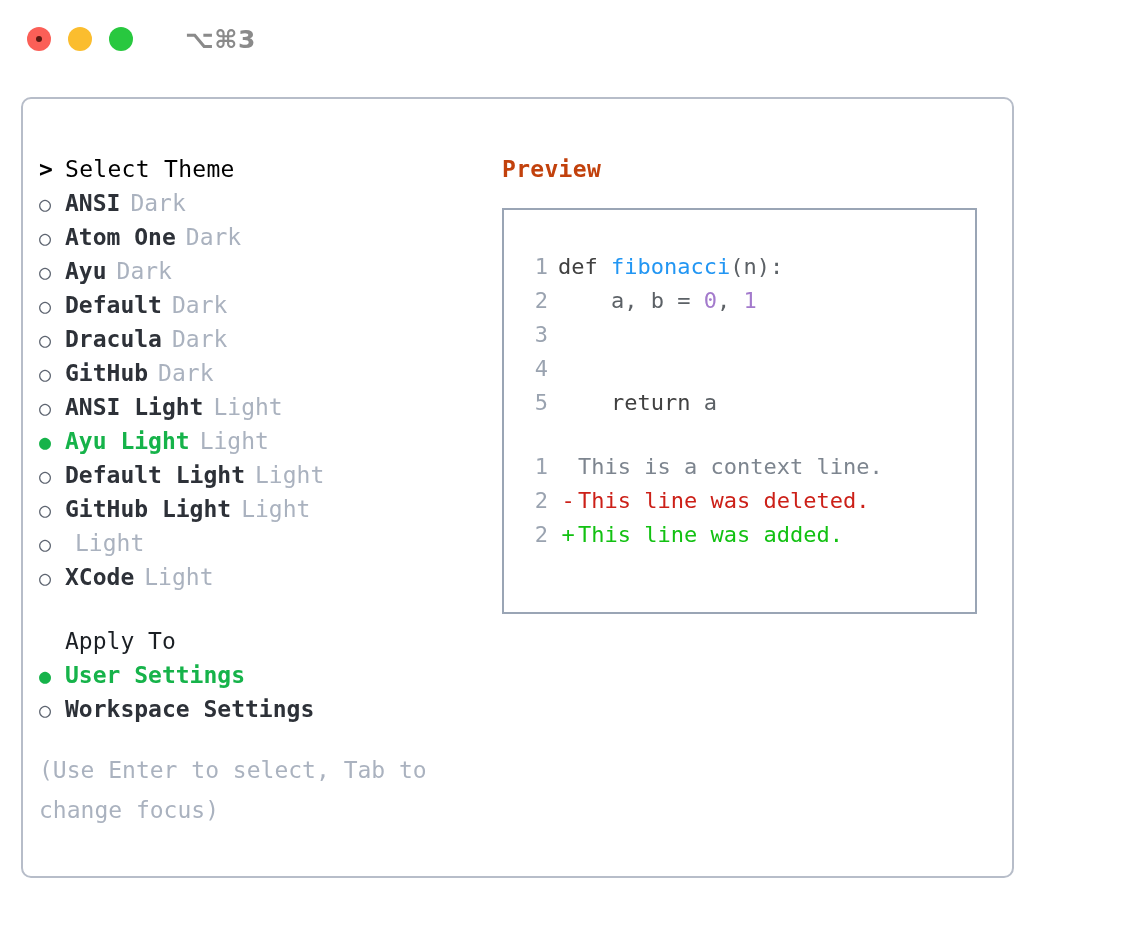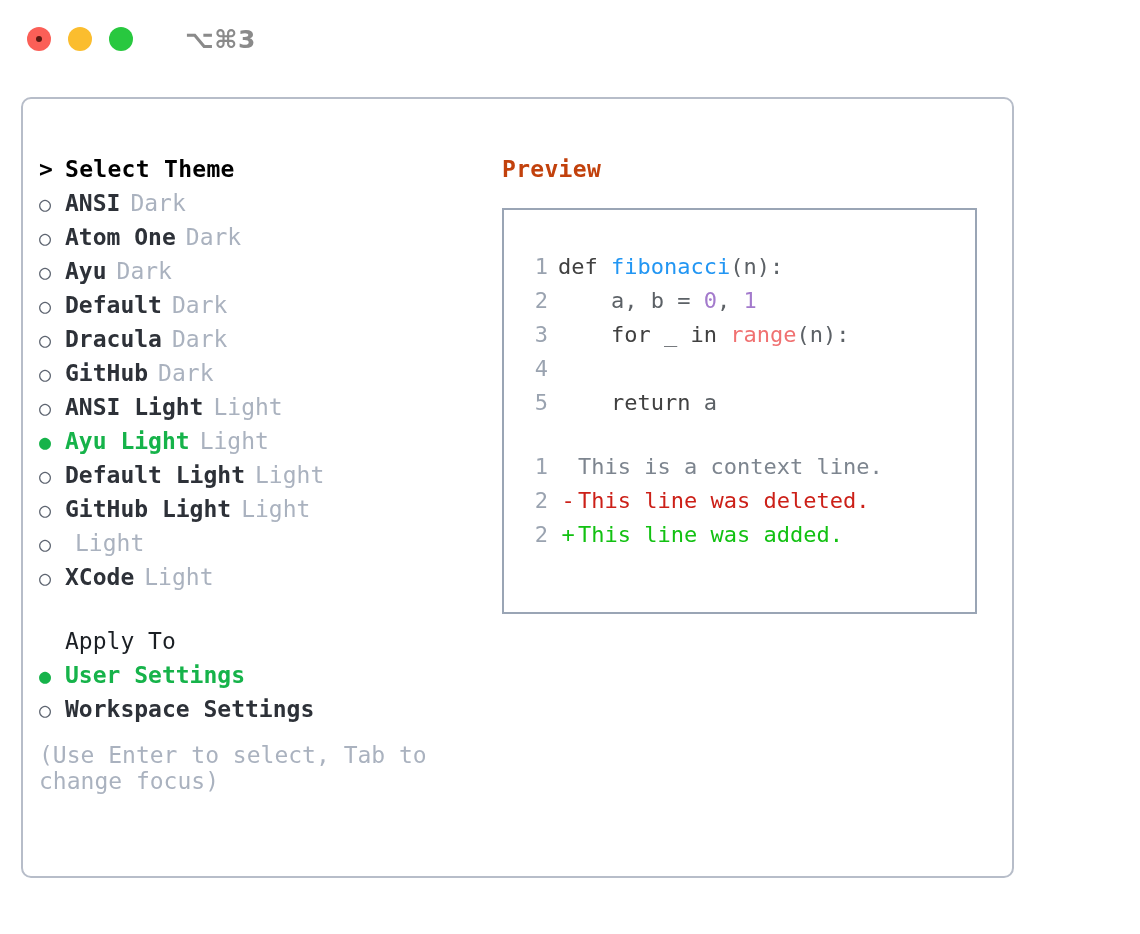--- a/index.html
+++ b/index.html
@@ -112,42 +112,42 @@
     text-align: left;
     font-size: 23px;
     line-height: 34px;
   }
   .marker.chevron { color: #000000; font-weight: 700; }
   .marker.bullet-on  { color: #16b34a; font-size: 20px; }
   .marker.bullet-off { color: #5d6470; font-size: 20px; }
   .marker.blank { color: transparent; }
 
   .heading-row .label {
-    font-weight: 700;
+    font-weight: 400;
     color: #000000;
     letter-spacing: 0.3px;
   }
   .section-row .label {
     font-weight: 400;
     color: #1b1f24;
   }
 
   .label { color: #2d3138; font-weight: bold; }
   .row.selected .label { color: #16b34a; }
   .variant {
     color: #aab2bf;
     margin-left: 10px;
   }
   .spacer-md { height: 30px; }
 
   .hint {
-    margin-top: 16px;
+    margin-top: 24px;
     width: 410px;
     font-size: 23px;
-    line-height: 26px;
+    line-height: 40px;
     color: #aab2bf;
     white-space: pre-wrap;
   }
 
   
   .right-col {
     position: absolute;
     left: 479px;
     top: 53px;
     width: 490px;
@@ -255,21 +255,21 @@
 
         <div class="hint">(Use Enter to select, Tab to change focus)</div>
       </div>
 
       <div class="right-col">
         <div class="preview-title">Preview</div>
         <div class="preview-box">
           <div id="code-block">
               <div class="code-line"><span class="gutter">1</span><span><span class="tok-kw">def </span><span class="tok-fn">fibonacci</span><span class="tok-txt">(n):</span></span></div>
               <div class="code-line"><span class="gutter">2</span><span><span class="tok-txt">    a, b = </span><span class="tok-num">0</span><span class="tok-txt">, </span><span class="tok-num">1</span></span></div>
-              <div class="code-line"><span class="gutter">3</span><span><span class="tok-txt">    </span><span class="tok-kw">for</span><span class="tok-txt"> _ </span><span class="tok-kw">in</span><span class="tok-txt"> </span><span class="tok-call">range</span><span class="tok-txt">(n):</span></span></div>
+              <div class="code-line"><span class="gutter">3</span></div>
               <div class="code-line"><span class="gutter">4</span></div>
               <div class="code-line"><span class="gutter">5</span><span><span class="tok-txt">    </span><span class="tok-kw">return</span><span class="tok-txt"> a</span></span></div>
             </div>
           <div class="diff-gap"></div>
           <div id="diff-block">
               <div class="code-line diff-context"><span class="gutter">1</span><span class="sign"> </span><span class="text">This is a context line.</span></div>
               <div class="code-line diff-del"><span class="gutter">2</span><span class="sign">-</span><span class="text">This line was deleted.</span></div>
               <div class="code-line diff-add"><span class="gutter">2</span><span class="sign">+</span><span class="text">This line was added.</span></div>
             </div>
         </div>

